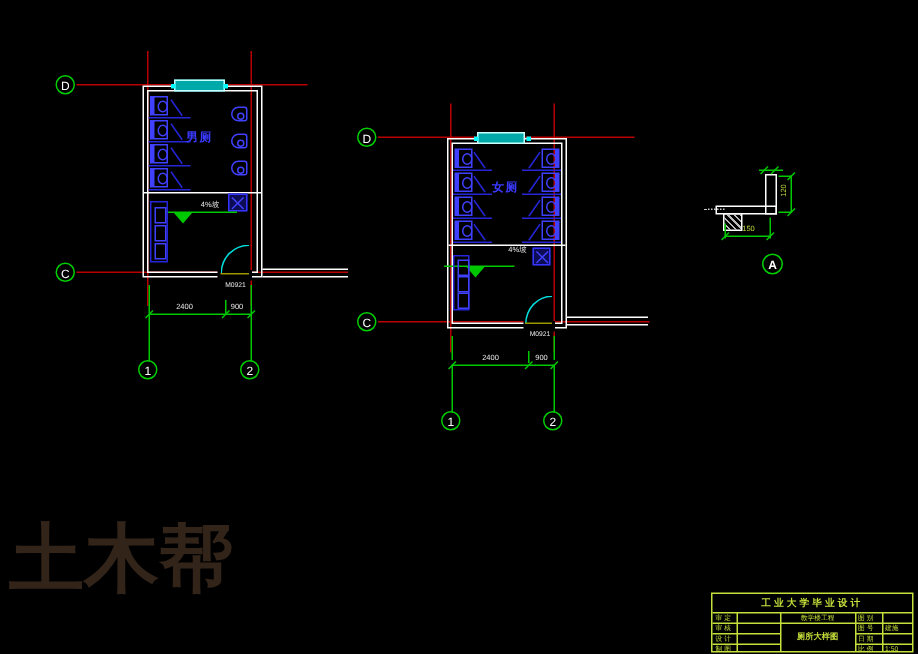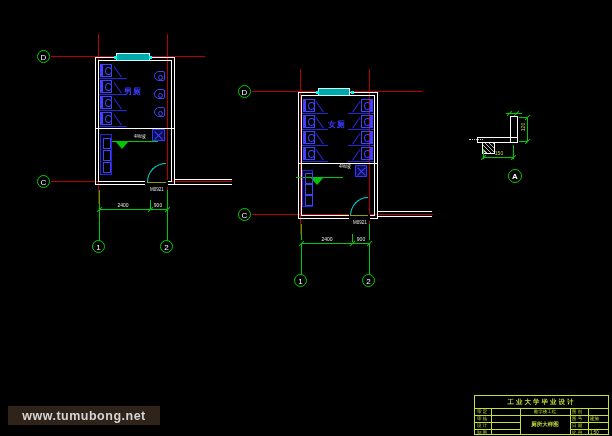--- a/index.html
+++ b/index.html
@@ -250,23 +250,21 @@
 
   <div class="line grn" style="left:483px;top:149px;width:1px;height:10px;"></div>
   <div class="line grn" style="left:513px;top:145px;width:1px;height:14px;"></div>
   <div class="line grn" style="left:483px;top:157px;width:31px;height:1px;"></div>
   <div class="tick" style="left:480px;top:157px;"></div>
   <div class="tick" style="left:510px;top:157px;"></div>
   <div class="gtxt" style="left:489px;top:150px;width:20px;font-size:5px;text-align:center;">150</div>
 
   <div class="bubble" style="left:508px;top:169px;width:14px;height:14px;line-height:14px;font-weight:bold;border-width:1px;">A</div>
 
-  <div class="abs" style="left:8px;top:406px;width:152px;height:19px;background:#2f231a;">
-    <div class="abs" style="left:0;top:3px;width:152px;text-align:center;color:#d4d4d4;font-size:12.5px;font-weight:bold;letter-spacing:0.5px;">www.tumubong.net</div>
-  </div>
+  <div class="abs" style="left:6px;top:346px;width:180px;font-size:50px;font-weight:bold;color:#33241a;line-height:1.05;">土木帮</div>
 
   <div class="abs" style="left:474px;top:395px;width:135px;height:40px;border:1px solid #c6df3a;box-sizing:border-box;">
 
     <div class="tb-line" style="left:0;top:12px;width:133px;height:1px;"></div>
     <div class="tb-line" style="left:0;top:19px;width:133px;height:1px;"></div>
     <div class="tb-line" style="left:0;top:26px;width:45px;height:1px;"></div>
     <div class="tb-line" style="left:95px;top:26px;width:38px;height:1px;"></div>
     <div class="tb-line" style="left:0;top:33px;width:45px;height:1px;"></div>
     <div class="tb-line" style="left:95px;top:33px;width:38px;height:1px;"></div>
 

